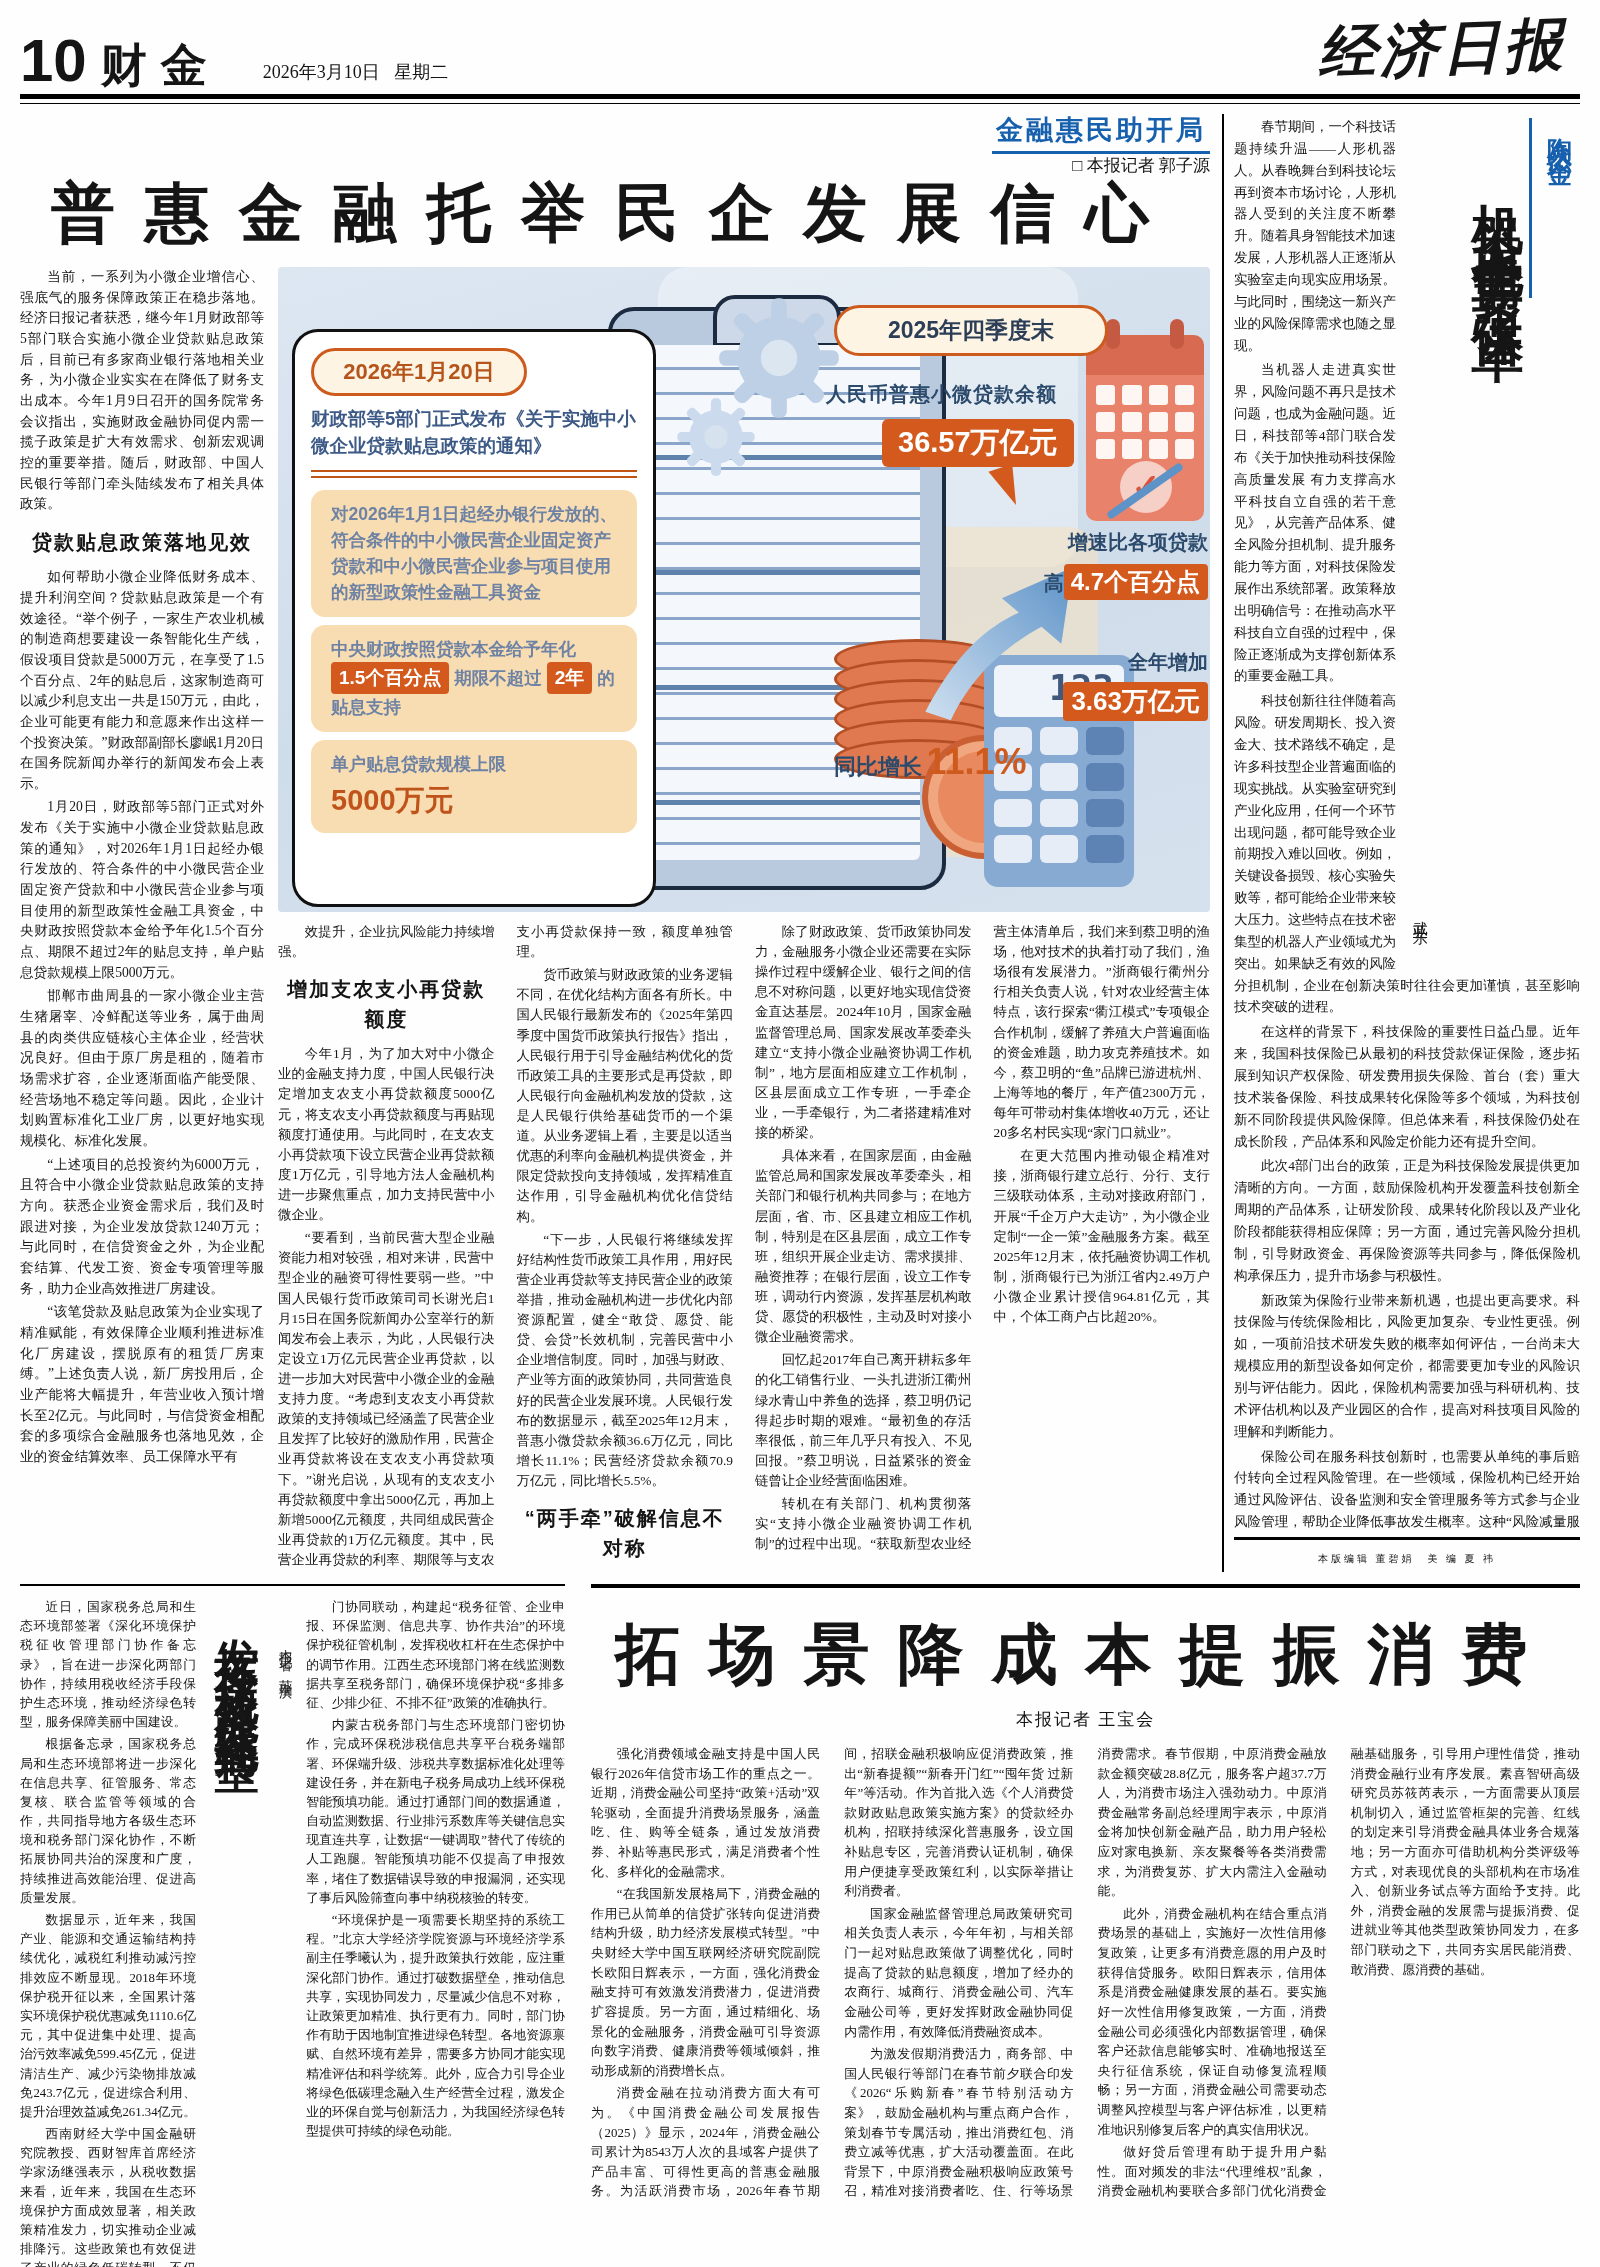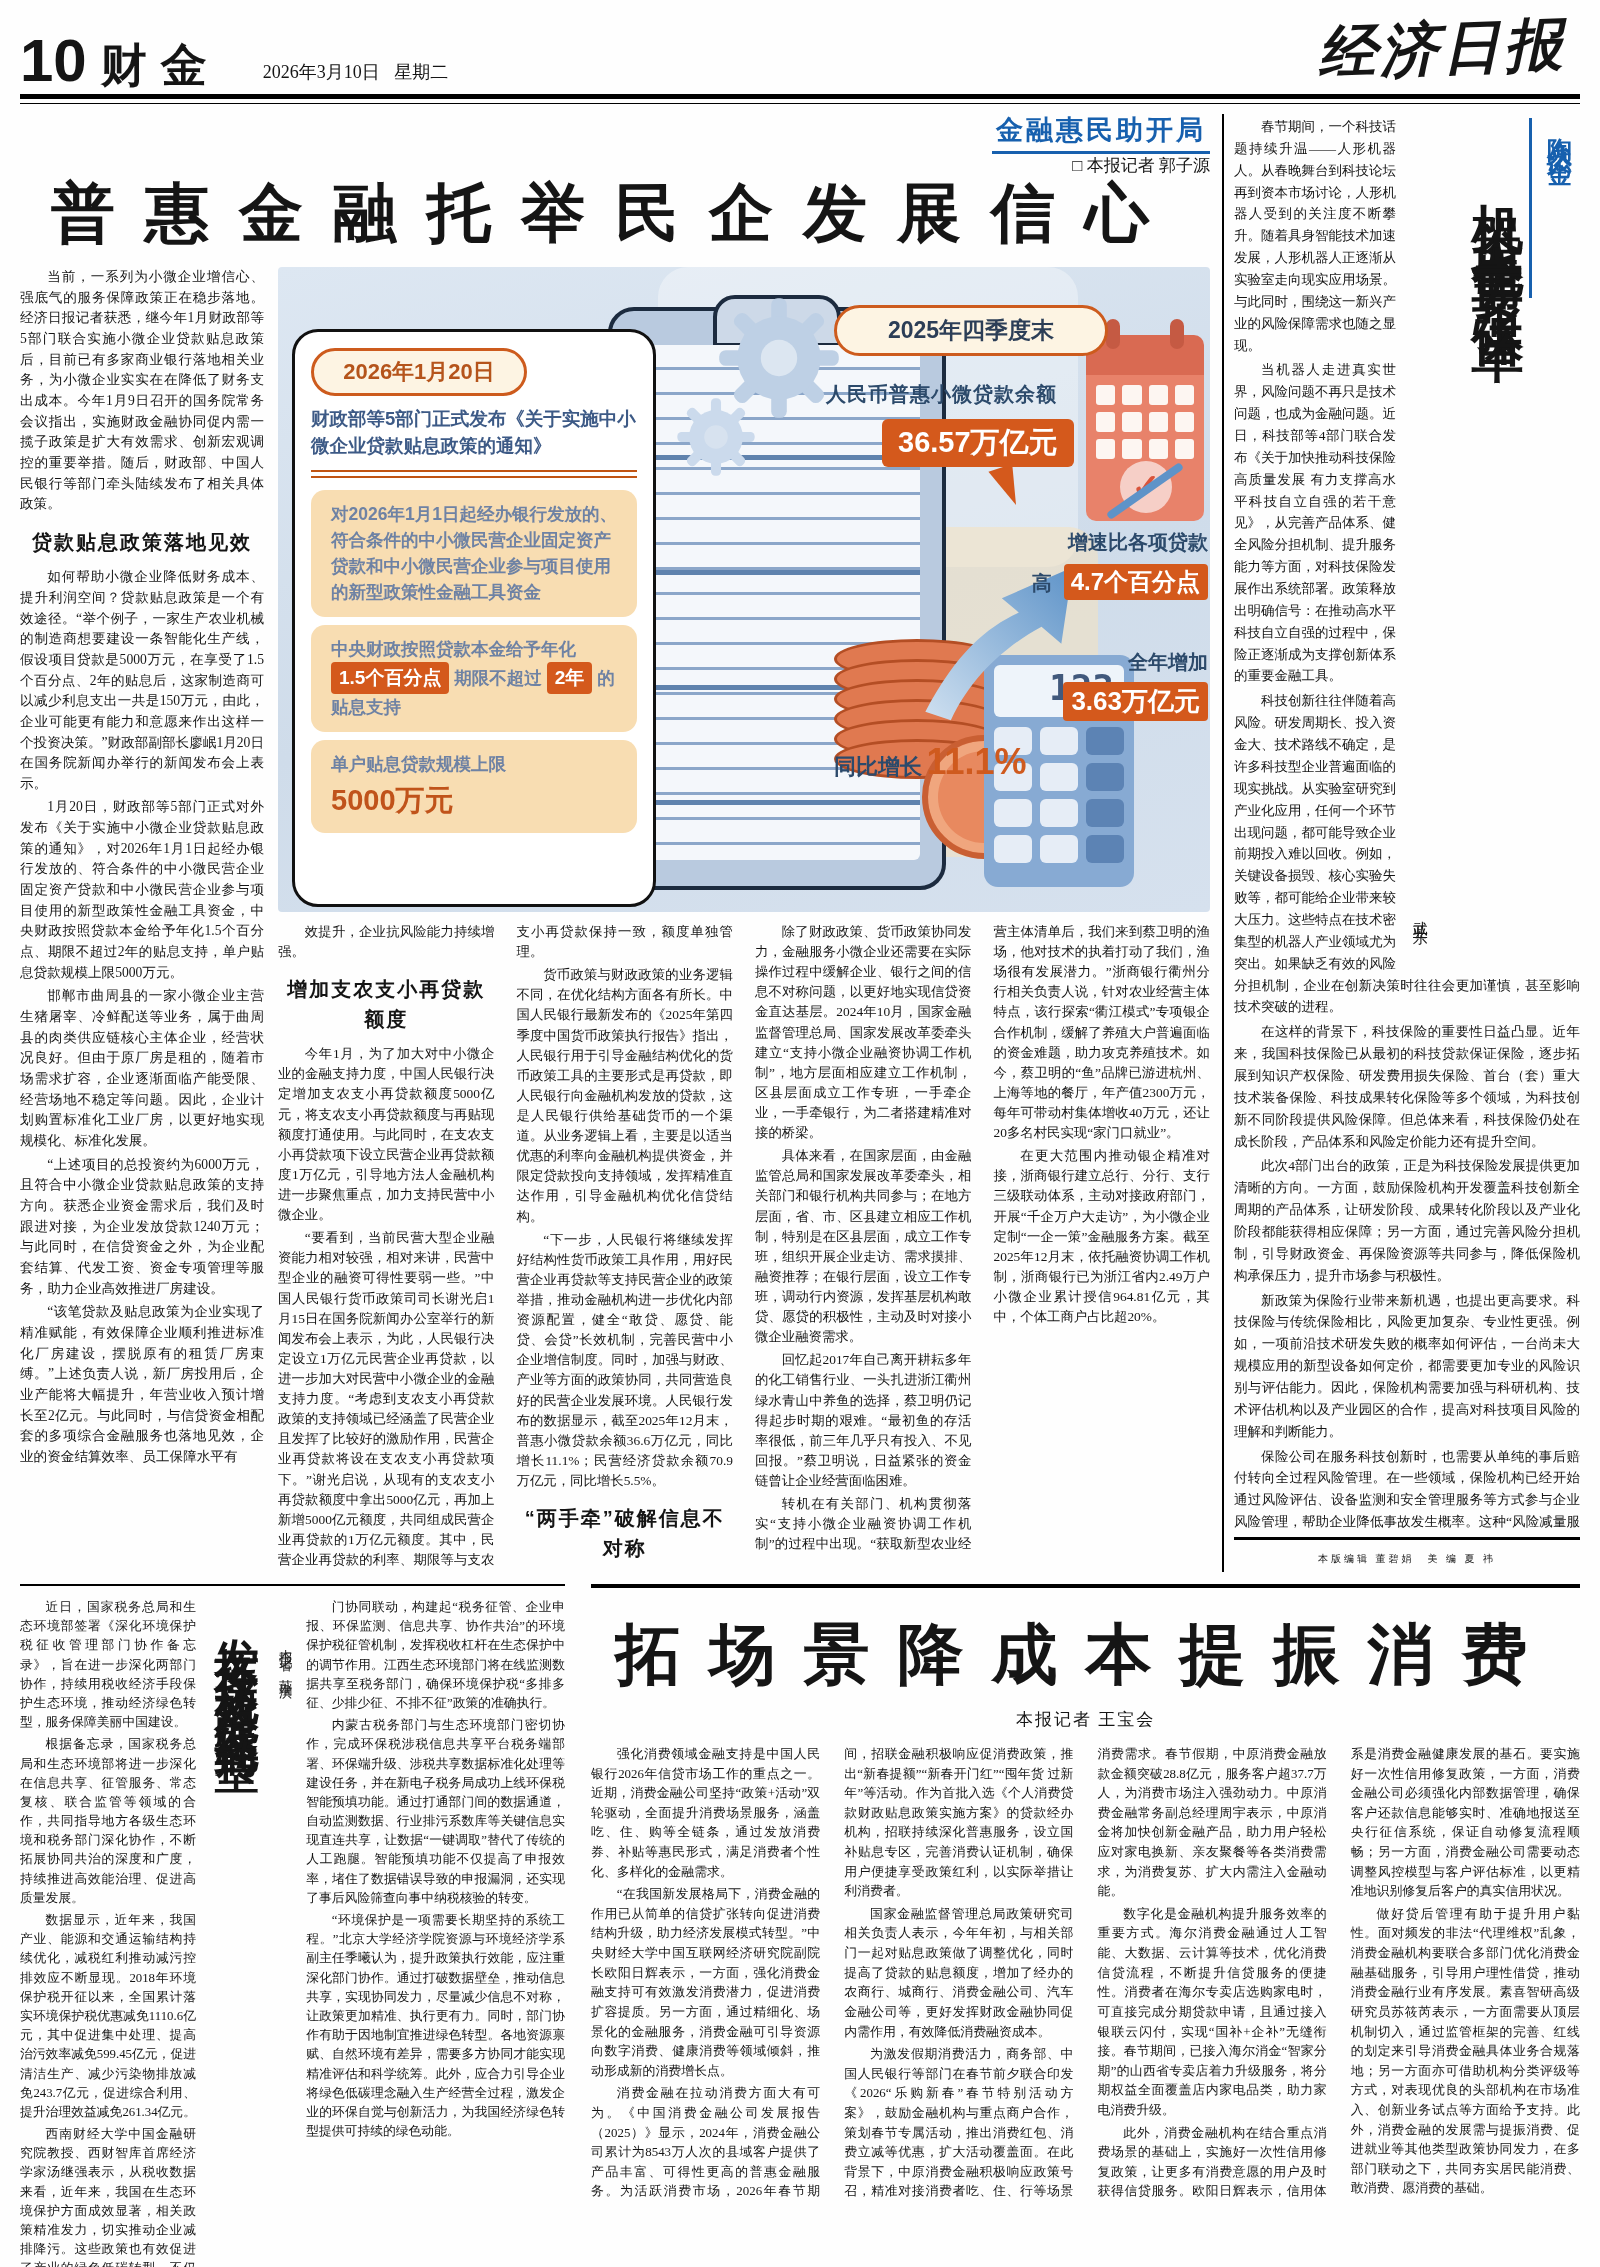--- a/index.html
+++ b/index.html
@@ -61,21 +61,21 @@
   .pill-r{left:556px;top:38px;width:268px;font-size:23px;color:#2c3e57;padding:7px 0;z-index:6;}
   .bal-label{position:absolute;left:548px;top:114px;font-size:20px;color:#2c4a6b;font-weight:600;letter-spacing:1px;z-index:6;font-family:"Liberation Sans",sans-serif;}
   .bal-box{position:absolute;left:604px;top:152px;background:#d4591c;color:#fff;font-family:"Liberation Sans",sans-serif;font-weight:800;font-size:29px;padding:4px 16px;border-radius:6px;z-index:6;}
   .bal-ptr{position:absolute;left:716px;top:200px;width:0;height:0;border-left:16px solid transparent;border-right:9px solid transparent;border-top:40px solid #d4591c;transform:rotate(-18deg);z-index:5;}
   .yoy{position:absolute;left:556px;top:474px;z-index:6;font-family:"Liberation Sans",sans-serif;}
   .yoy .lab{font-size:22px;color:#2c4a6b;font-weight:700;}
   .yoy .val{font-size:36px;color:#cf5a1e;font-weight:900;}
   .spd{position:absolute;right:2px;top:262px;width:180px;text-align:right;z-index:6;font-family:"Liberation Sans",sans-serif;}
   .spd .lab,.add .lab{font-size:20px;color:#2c4a6b;font-weight:700;}
   .hlbox{display:inline-block;background:#d4591c;color:#fff;font-weight:800;padding:2px 8px;border-radius:4px;}
-  .spd .hlbox{font-size:24px;margin-left:12px;padding-left:7px;}
+  .spd .hlbox{font-size:24px;margin-left:0;padding-left:7px;}
   .add{position:absolute;right:2px;top:382px;width:190px;text-align:right;z-index:6;font-family:"Liberation Sans",sans-serif;}
   .add .hlbox{font-size:26px;margin-top:6px;}
   .arrow-svg{position:absolute;left:636px;top:286px;z-index:5;}
   
   .card{position:absolute;left:14px;top:62px;width:364px;height:578px;background:#fff;border:3px solid #111;border-radius:26px;padding:16px 16px;box-sizing:border-box;z-index:7;overflow:hidden;font-family:"Liberation Sans",sans-serif;}
   .pill-l{position:static;display:block;width:210px;margin:0 0 10px;font-size:22px;color:#b5541b;padding:6px 0;}
   .card-title{font-size:18.5px;font-weight:800;color:#3d5a86;line-height:1.45;}
   .card-div{border-top:2px solid #c05413;border-bottom:2px solid #c05413;height:4px;margin:10px 0 12px;}
   .obox{background:#f8ddb2;border-radius:14px;padding:11px 20px;color:#6e82a4;font-size:17.5px;line-height:1.5;font-weight:600;margin-bottom:8px;}
   .obox .hlbox{font-size:19px;}
@@ -337,20 +337,19 @@
     <div class="consume">
       <div class="c-rule"></div>
       <h2 class="c-headline">拓场景降成本提振消费</h2>
       <div class="c-by">本报记者 王宝会</div>
       <div class="c-flow">
           <p class="para">强化消费领域金融支持是中国人民银行2026年信贷市场工作的重点之一。近期，消费金融公司坚持“政策+活动”双轮驱动，全面提升消费场景服务，涵盖吃、住、购等全链条，通过发放消费券、补贴等惠民形式，满足消费者个性化、多样化的金融需求。</p>
           <p class="para">“在我国新发展格局下，消费金融的作用已从简单的信贷扩张转向促进消费结构升级，助力经济发展模式转型。”中央财经大学中国互联网经济研究院副院长欧阳日辉表示，一方面，强化消费金融支持可有效激发消费潜力，促进消费扩容提质。另一方面，通过精细化、场景化的金融服务，消费金融可引导资源向数字消费、健康消费等领域倾斜，推动形成新的消费增长点。</p>
           <p class="para">消费金融在拉动消费方面大有可为。《中国消费金融公司发展报告（2025）》显示，2024年，消费金融公司累计为8543万人次的县域客户提供了产品丰富、可得性更高的普惠金融服务。为活跃消费市场，2026年春节期间，招联金融积极响应促消费政策，推出“新春提额”“新春开门红”“囤年货 过新年”等活动。作为首批入选《个人消费贷款财政贴息政策实施方案》的贷款经办机构，招联持续深化普惠服务，设立国补贴息专区，完善消费认证机制，确保用户便捷享受政策红利，以实际举措让利消费者。</p>
           <p class="para">国家金融监督管理总局政策研究司相关负责人表示，今年年初，与相关部门一起对贴息政策做了调整优化，同时提高了贷款的贴息额度，增加了经办的农商行、城商行、消费金融公司、汽车金融公司等，更好发挥财政金融协同促内需作用，有效降低消费融资成本。</p>
           <p class="para">为激发假期消费活力，商务部、中国人民银行等部门在春节前夕联合印发《2026“乐购新春”春节特别活动方案》，鼓励金融机构与重点商户合作，策划春节专属活动，推出消费红包、消费立减等优惠，扩大活动覆盖面。在此背景下，中原消费金融积极响应政策号召，精准对接消费者吃、住、行等场景消费需求。春节假期，中原消费金融放款金额突破28.8亿元，服务客户超37.7万人，为消费市场注入强劲动力。中原消费金融常务副总经理周宇表示，中原消金将加快创新金融产品，助力用户轻松应对家电换新、亲友聚餐等各类消费需求，为消费复苏、扩大内需注入金融动能。</p>
-          <p class="para">数字化是金融机构提升服务效率的重要方式。海尔消费金融通过人工智能、大数据、云计算等技术，优化消费信贷流程，不断提升信贷服务的便捷性。消费者在海尔专卖店选购家电时，可直接完成分期贷款申请，且通过接入银联云闪付，实现“国补+企补”无缝衔接。春节期间，已接入海尔消金“智家分期”的山西省专卖店着力升级服务，将分期权益全面覆盖店内家电品类，助力家电消费升级。</p>
           <p class="para">此外，消费金融机构在结合重点消费场景的基础上，实施好一次性信用修复政策，让更多有消费意愿的用户及时获得信贷服务。欧阳日辉表示，信用体系是消费金融健康发展的基石。要实施好一次性信用修复政策，一方面，消费金融公司必须强化内部数据管理，确保客户还款信息能够实时、准确地报送至央行征信系统，保证自动修复流程顺畅；另一方面，消费金融公司需要动态调整风控模型与客户评估标准，以更精准地识别修复后客户的真实信用状况。</p>
           <p class="para">做好贷后管理有助于提升用户黏性。面对频发的非法“代理维权”乱象，消费金融机构要联合多部门优化消费金融基础服务，引导用户理性借贷，推动消费金融行业有序发展。素喜智研高级研究员苏筱芮表示，一方面需要从顶层机制切入，通过监管框架的完善、红线的划定来引导消费金融具体业务合规落地；另一方面亦可借助机构分类评级等方式，对表现优良的头部机构在市场准入、创新业务试点等方面给予支持。此外，消费金融的发展需与提振消费、促进就业等其他类型政策协同发力，在多部门联动之下，共同夯实居民能消费、敢消费、愿消费的基础。</p>
         </div>
     </div>
   </div>
 
 </div>
 
 </body></html>

